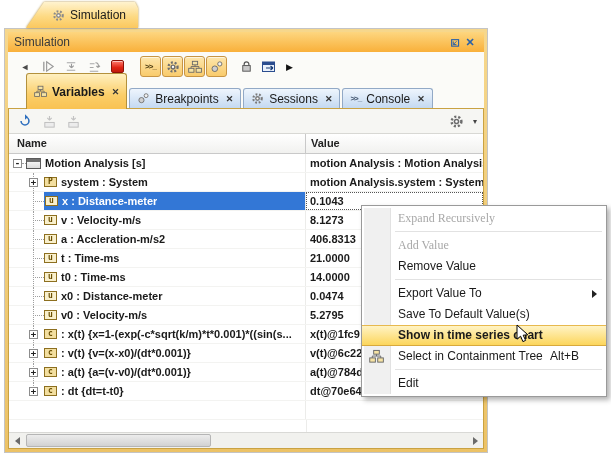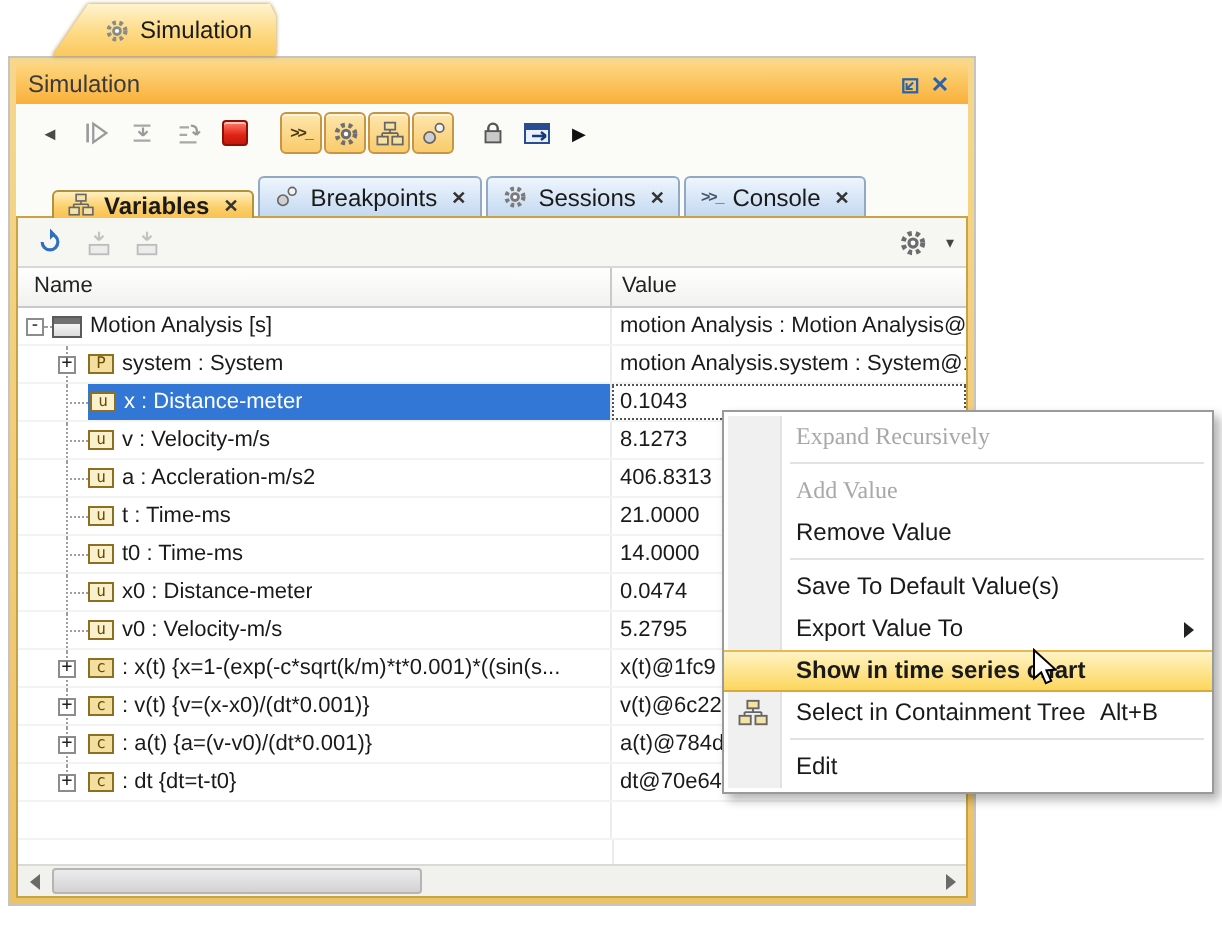--- a/index.html
+++ b/index.html
@@ -45,34 +45,34 @@
   .console-glyph{ font-size:8px; font-weight:bold; letter-spacing:-1px; color:#4a3a10; }
   .overflow-arr{ color:#111; font-size:9px; margin-left:4px;}
   .gap8{ width:8px;} .gap10{ width:10px;}
 
   
   .tabstrip{ height:27px; display:flex; align-items:flex-end; padding-left:18px; gap:2px;
              background:#fbfbf8; position:relative; flex:0 0 auto;}
   .ptab{ height:20px; display:flex; align-items:center; gap:5px; padding:0 7px;
          border:1px solid #92a9c6; border-bottom:none; border-radius:3px 3px 0 0;
          background:linear-gradient(#eef5fd,#c4d9f1); font-size:12px; color:#1a1a1a; position:relative; z-index:1;}
-  .ptab.active{ height:14px; background:linear-gradient(#fff0c0,#fbce69 60%,#f9c252);
+  .ptab.active{ height:36px; background:linear-gradient(#fff0c0,#fbce69 60%,#f9c252);
                 border-color:#b3913d; font-weight:bold; margin-bottom:-1px; z-index:2;}
   .tab-close{ font-size:9px; font-weight:bold; color:#333; margin-left:2px;}
 
   
   .pane{ flex:1; border:1px solid #c9a243; background:#fff; display:flex; flex-direction:column; overflow:hidden;}
   .inner-toolbar{ height:25px; background:#f6f6f3; border-bottom:1px solid #d8d8d4;
                   display:flex; align-items:center; padding:0 6px; flex:0 0 auto;}
   .it-btn{ width:20px; height:20px; display:flex; align-items:center; justify-content:center; margin-right:4px;}
   .it-spacer{ flex:1; }
   .caret{ font-size:8px; color:#444; margin-left:2px;}
 
   
-  .grid{ flex:1; display:flex; flex-direction:column; font-size:11px; position:relative; overflow:hidden;}
+  .grid{ flex:1; display:flex; flex-direction:column; font-size:11px; position:relative; overflow:hidden;font-weight:bold;}
   .ghead{ height:20px; display:flex; background:linear-gradient(#ffffff,#f1f1ef);
           border-bottom:1px solid #c9c9c9; flex:0 0 auto; color:#222;}
   .ghead .c1{ width:297px; padding:3px 0 0 8px; border-right:1px solid #c9c9c9;}
   .ghead .c2{ flex:1; padding:3px 0 0 5px;}
   .row{ height:19px; display:flex; border-bottom:1px solid #f3f3f1; flex:0 0 auto;}
   .ncell{ width:297px; border-right:1px solid #ececea; position:relative;
           display:flex; align-items:center; overflow:hidden; white-space:nowrap;}
   .vcell{ flex:1; padding:0 0 0 4px; display:flex; align-items:center;
           overflow:hidden; white-space:nowrap;}
   .vcell.v-sel{ border:1px dotted #555; padding-left:3px;}
@@ -466,25 +466,25 @@
 
     </div>
   </div>
 
   <div class="menu">
     <div class="mi disabled">Expand Recursively</div>
     <div class="msep"></div>
     <div class="mi disabled">Add Value</div>
     <div class="mi">Remove Value</div>
     <div class="msep"></div>
-    <div class="mi">Save To Default Value(s)</div>
     <div class="mi">
       <span>Export Value To</span>
       <span class="sub-arrow"></span>
     </div>
+    <div class="mi">Save To Default Value(s)</div>
     <div class="mi hl">Show in time series chart</div>
     <div class="mi">
       <svg class="ic gutter-ico" width="15" height="15">
           <use href="#i-tree"></use>
         </svg>
       <span>Select in Containment Tree</span>
       <span class="shortcut">Alt+B</span>
     </div>
     <div class="msep"></div>
     <div class="mi">Edit</div>

